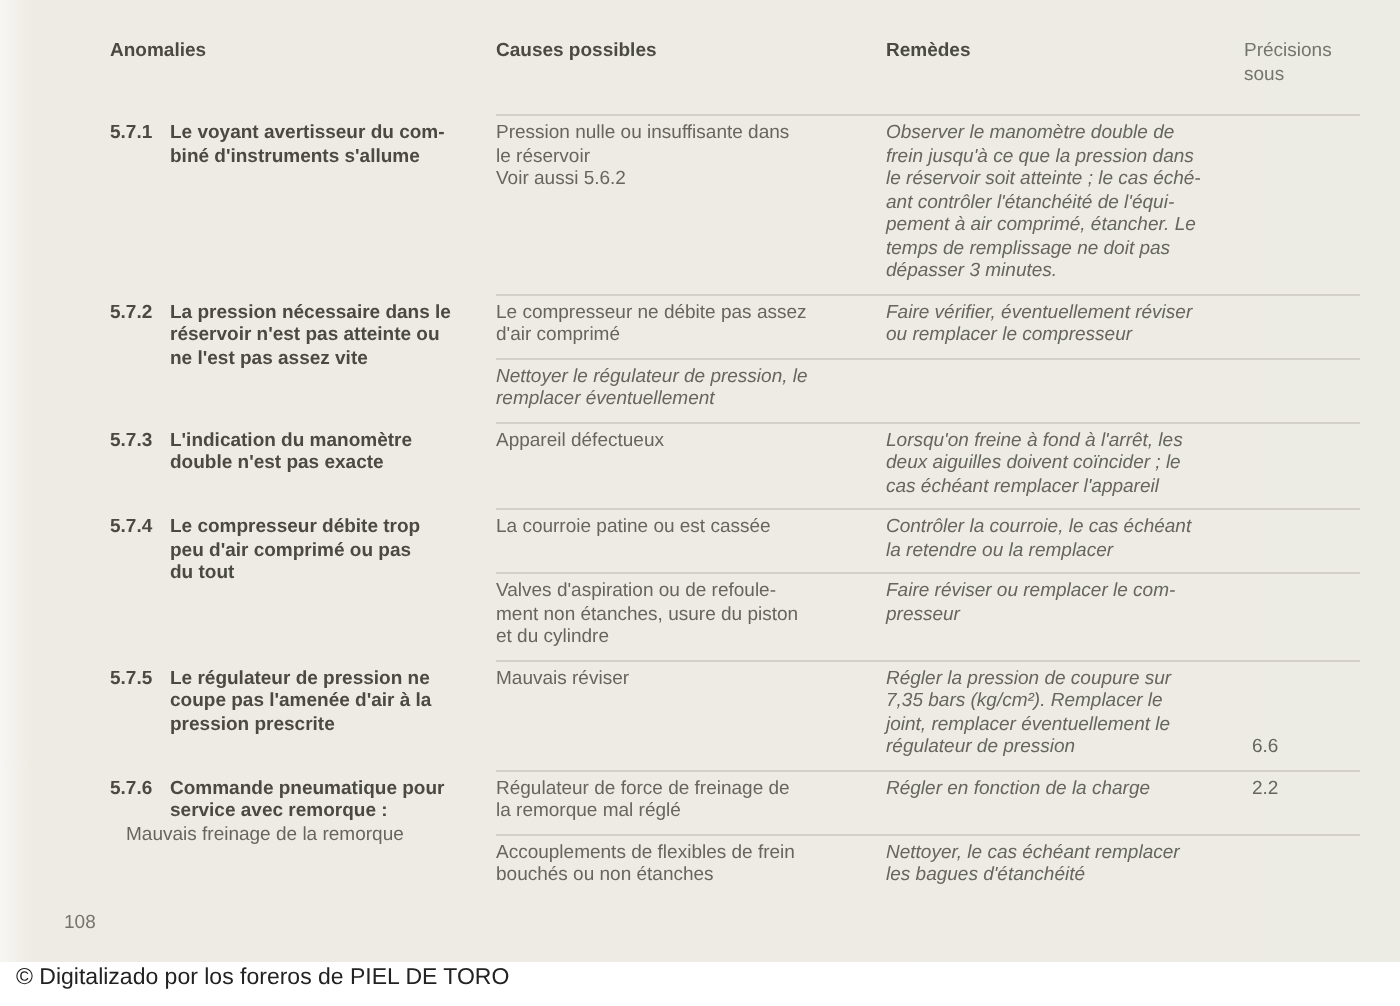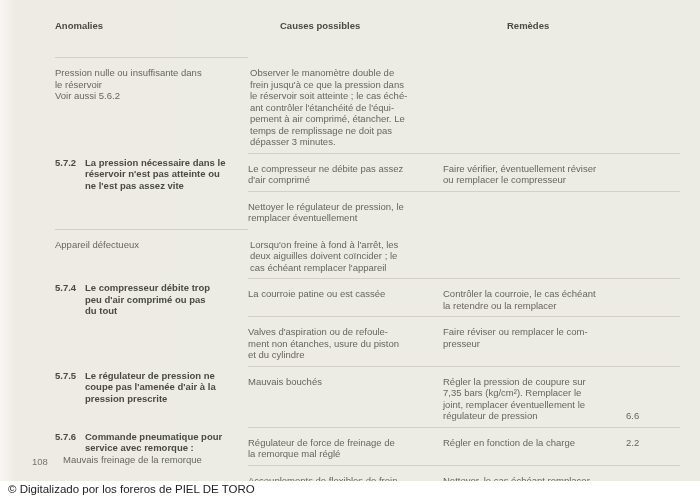--- a/index.html
+++ b/index.html
@@ -23,21 +23,20 @@
     line-height:11.5px;
   }
   .pre{white-space:pre-line;}
   .bold{font-weight:bold;color:#4a4a43;}
 
   
   .header-row{
     display:grid;
     grid-template-columns:193px 195px 177px 1fr;
     margin-bottom:14px;
-    gap:32px;
   }
   .header-row .hcell{font-weight:bold;color:#4a4a43;}
   .header-row .hprec{
     font-weight:normal;color:#75756d;
     text-align:left;width:58px;margin-left:2px;
   }
 
   
   .section-row{
     display:grid;
@@ -64,25 +63,25 @@
   .anomaly .atext{flex:1;padding-right:14px;}
   .anote{
     font-weight:normal;color:#66665f;
     margin-left:-22px;
     white-space:pre-line;
   }
   .pair{
     display:grid;
     grid-template-columns:195px 177px 1fr;
     border-top:1px solid #d2d0c7;
-    padding:9px 0 5px 0;
+    padding:3px 0 5px 0;
     align-items:start;
   }
   .cause{padding-right:14px;}
-  .remedy{padding-right:4px;}
+  .remedy{padding-right:4px;font-style:italic;}
   .precision{padding-left:6px;color:#66665f;}
   .precision.bottom{align-self:end;}
 
   .page-number{
     position:absolute;left:32px;top:456px;
     font-size:9.5px;color:#75756d;
   }
   .caption{
     position:absolute;left:8px;top:483px;
     font-size:11.5px;color:#222222;
@@ -99,20 +98,27 @@
       <div class="hcell">Causes possibles</div>
       <div class="hcell">Remèdes</div>
       <div>
           <div class="hprec pre">Précisions
 sous</div>
         </div>
     </div>
 
 
     <div class="row">
+      <div class="anomaly">
+        <span class="num">5.7.1</span>
+        <div class="atext">
+            <div class="bold pre">Le voyant avertisseur du com-
+biné d'instruments s'allume</div>
+          </div>
+      </div>
       <div class="pairs">
         <div class="pair">
           <div class="cause pre">Pression nulle ou insuffisante dans
 le réservoir
 Voir aussi 5.6.2</div>
           <div class="remedy pre">Observer le manomètre double de
 frein jusqu'à ce que la pression dans
 le réservoir soit atteinte ; le cas éché-
 ant contrôler l'étanchéité de l'équi-
 pement à air comprimé, étancher. Le
@@ -142,20 +148,27 @@
         </div>
         <div class="pair">
           <div class="remedy pre">Nettoyer le régulateur de pression, le
 remplacer éventuellement</div>
           <div class="precision"></div>
         </div>
       </div>
     </div>
 
     <div class="row">
+      <div class="anomaly">
+        <span class="num">5.7.3</span>
+        <div class="atext">
+            <div class="bold pre">L'indication du manomètre
+double n'est pas exacte</div>
+          </div>
+      </div>
       <div class="pairs">
         <div class="pair">
           <div class="cause pre">Appareil défectueux</div>
           <div class="remedy pre">Lorsqu'on freine à fond à l'arrêt, les
 deux aiguilles doivent coïncider ; le
 cas échéant remplacer l'appareil</div>
           <div class="precision"></div>
         </div>
       </div>
     </div>
@@ -191,21 +204,21 @@
       <div class="anomaly">
         <span class="num">5.7.5</span>
         <div class="atext">
             <div class="bold pre">Le régulateur de pression ne
 coupe pas l'amenée d'air à la
 pression prescrite</div>
           </div>
       </div>
       <div class="pairs">
         <div class="pair">
-          <div class="cause pre">Mauvais bouchés</div>
+          <div class="cause pre">Mauvais réviser</div>
           <div class="remedy pre">Régler la pression de coupure sur
 7,35 bars (kg/cm²). Remplacer le
 joint, remplacer éventuellement le
 régulateur de pression</div>
           <div class="precision bottom">6.6</div>
         </div>
       </div>
     </div>
 
     <div class="row">

